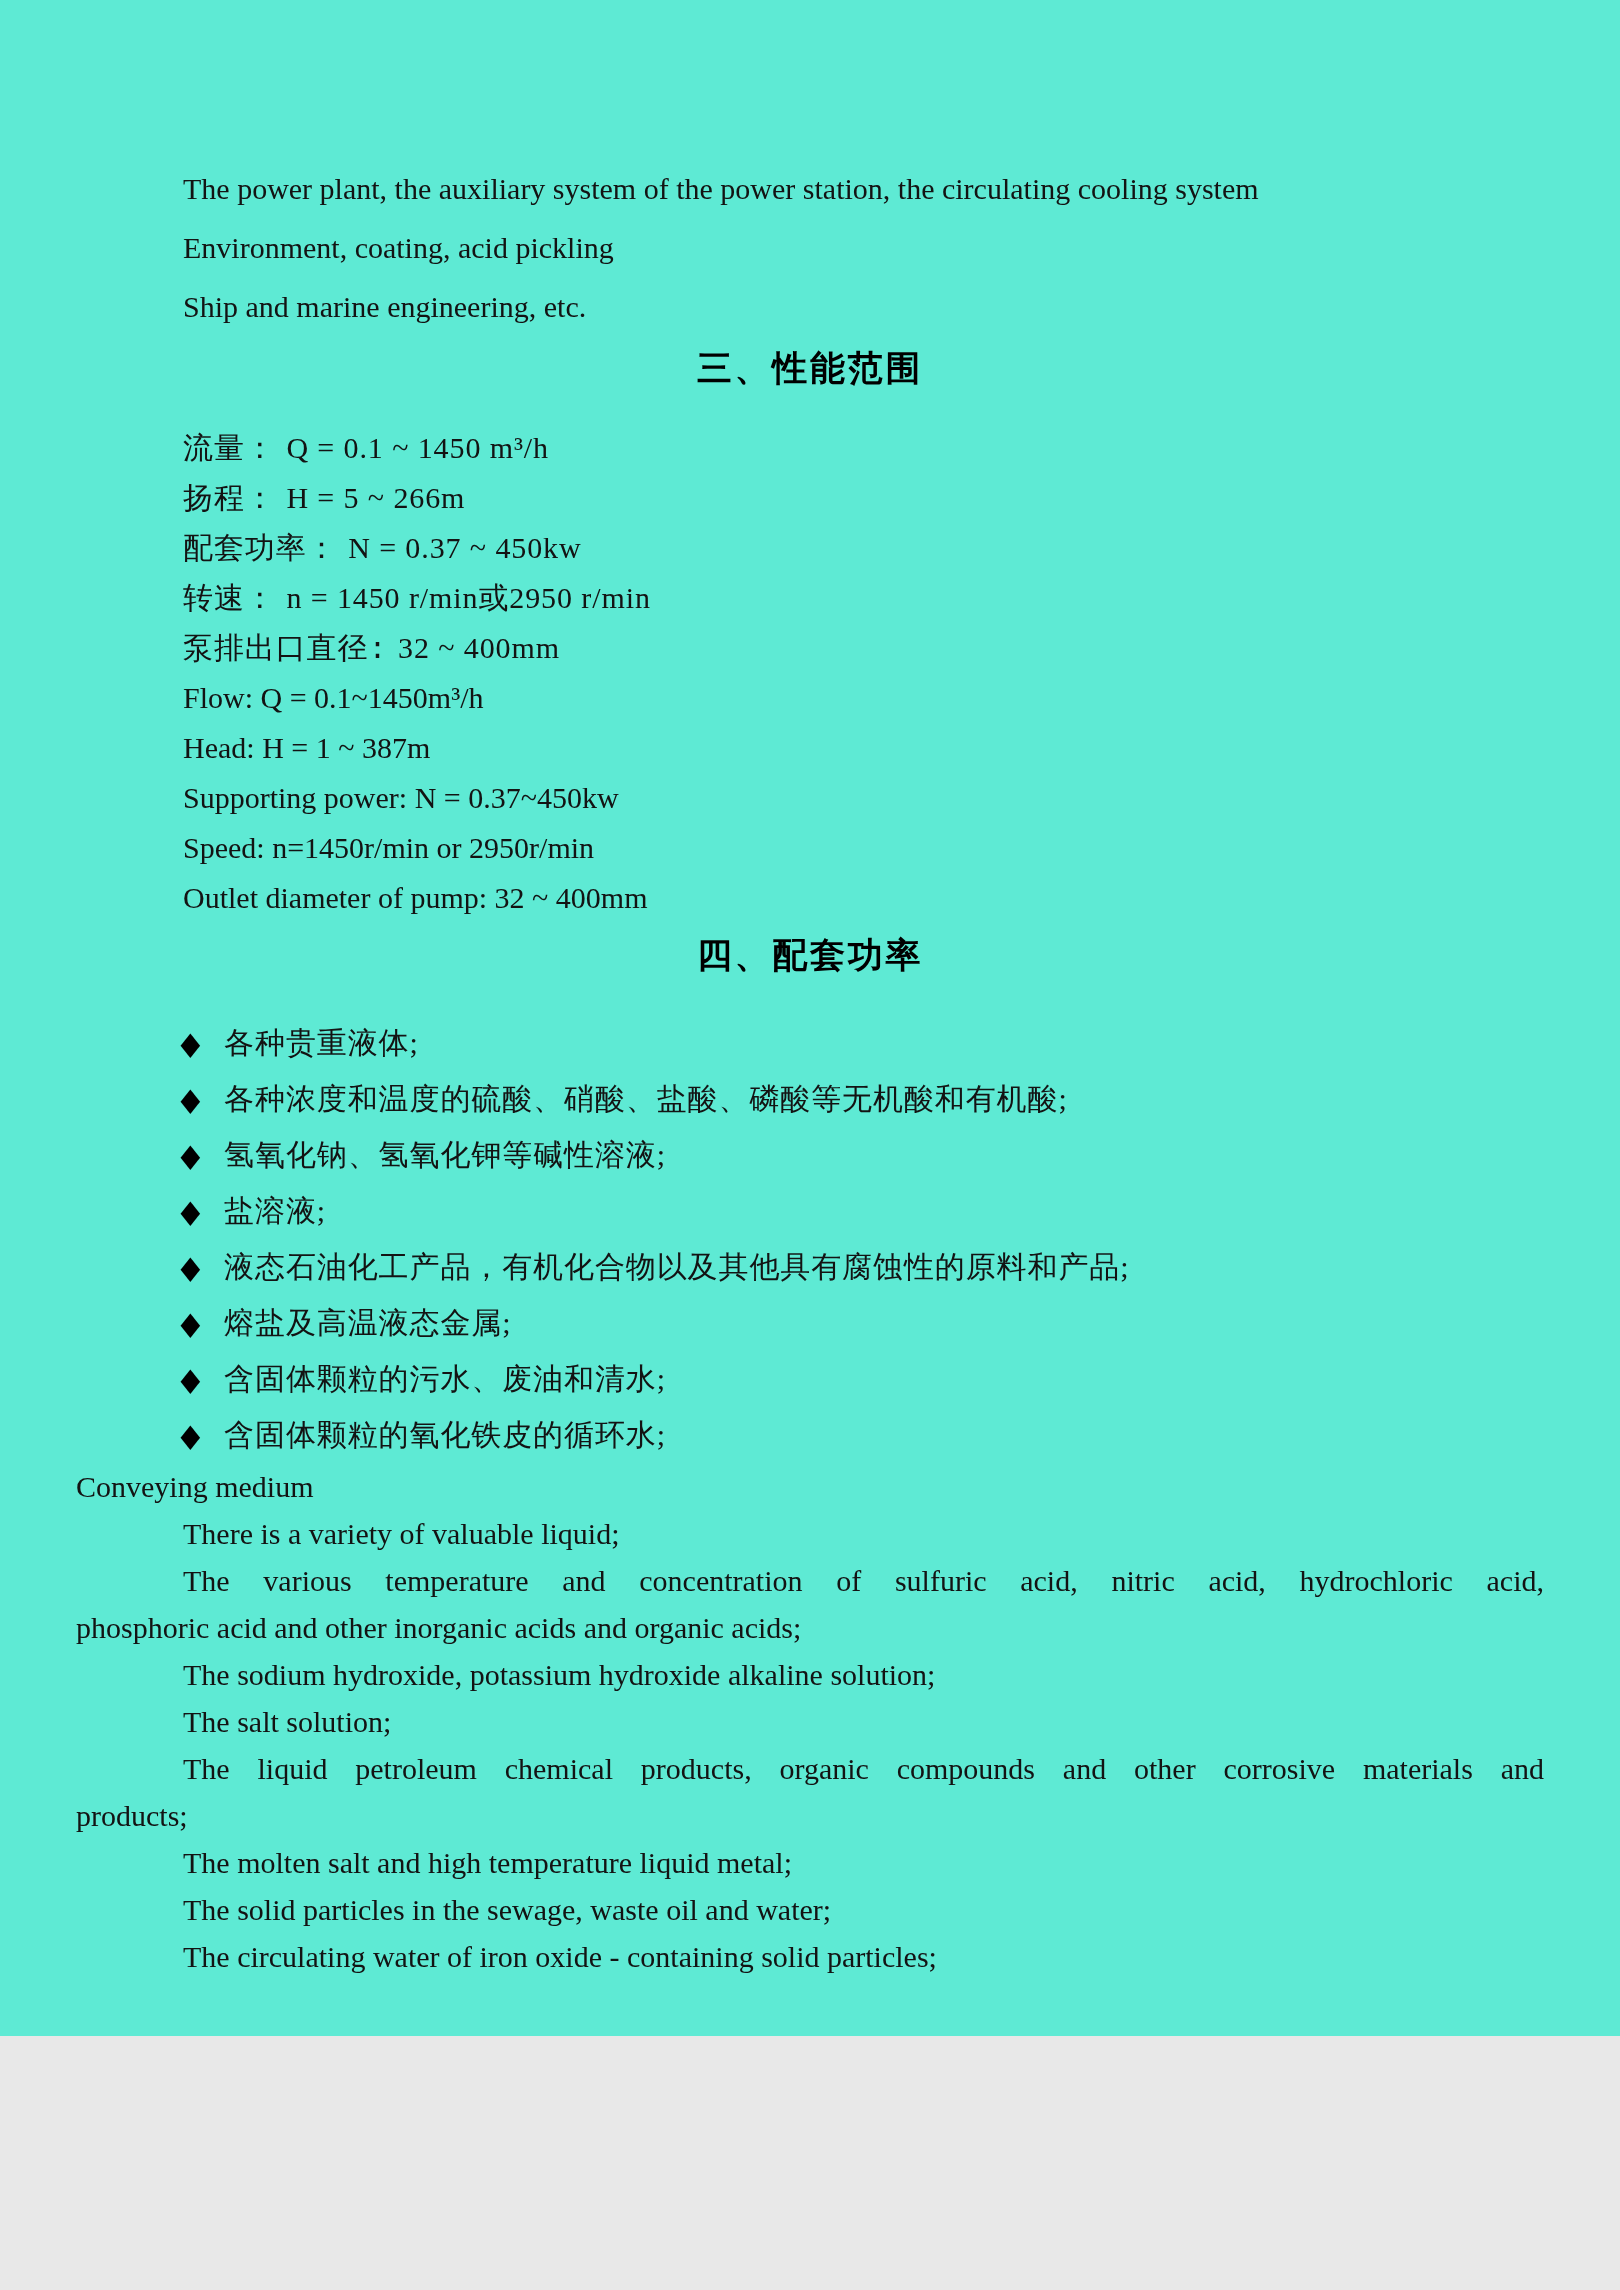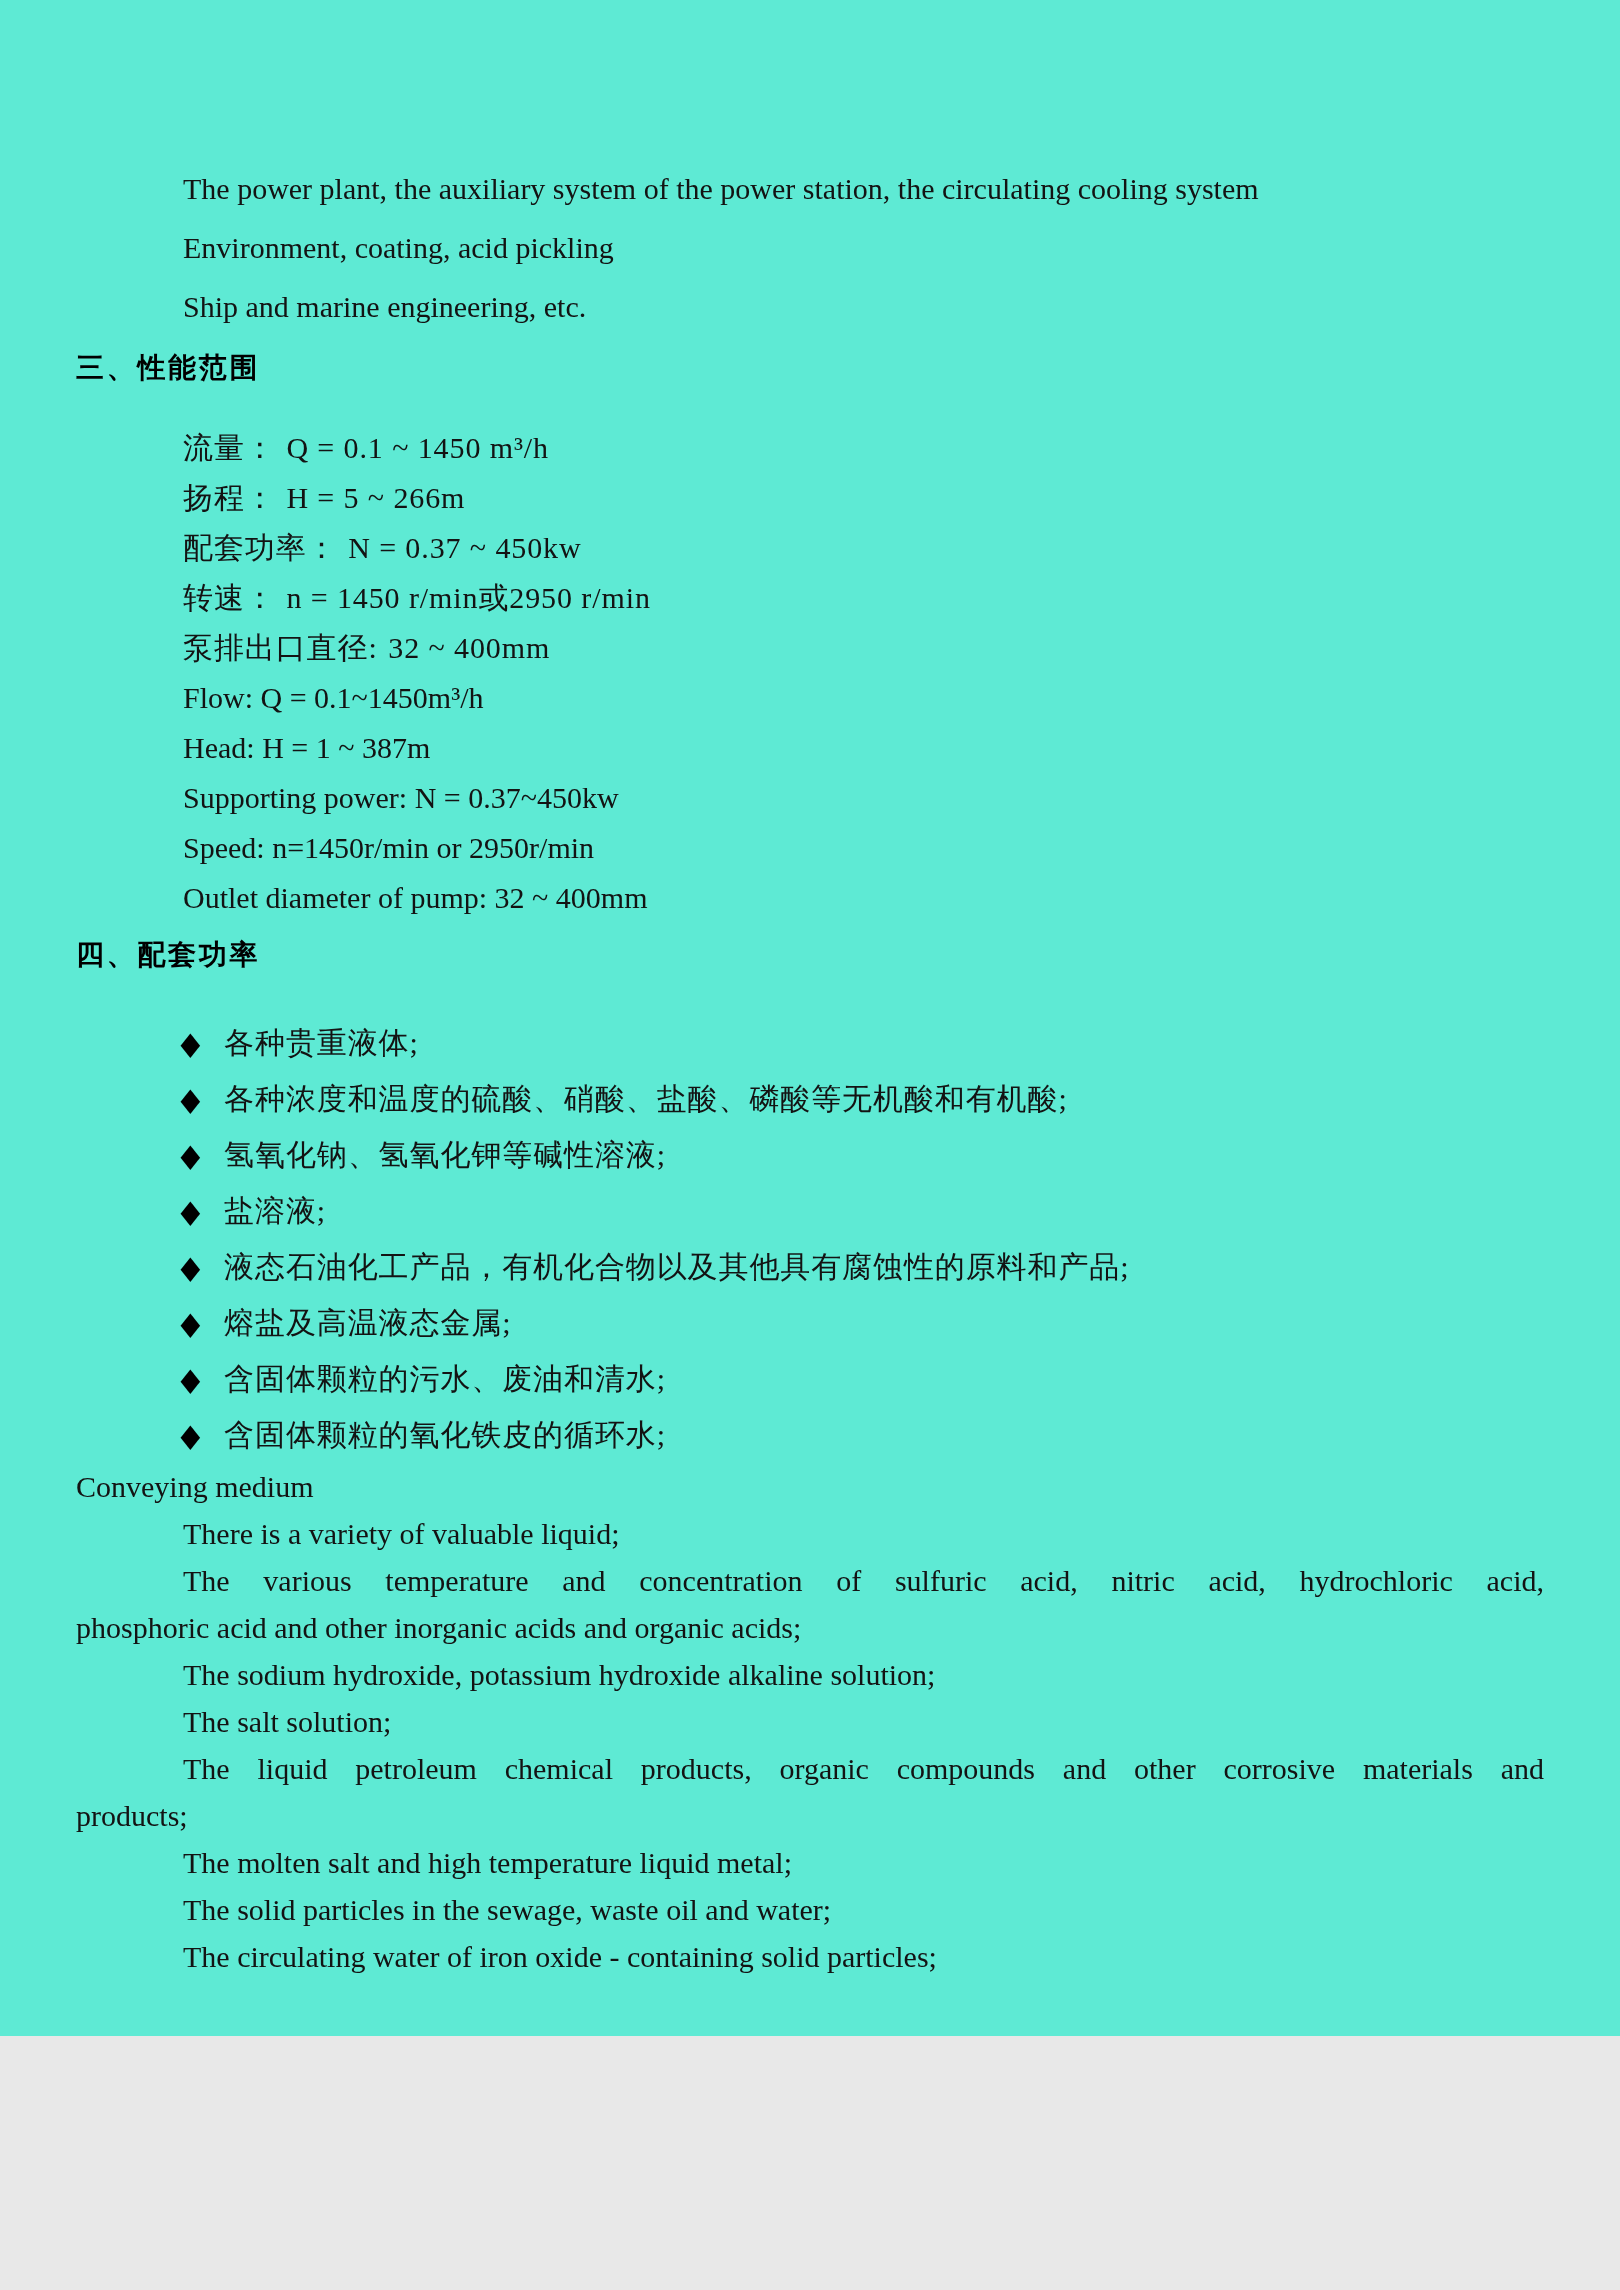--- a/index.html
+++ b/index.html
@@ -25,36 +25,37 @@
   .intro-line {
     line-height: 59px;
     height: 59px;
     text-indent: 107px;
     white-space: nowrap;
   }
   
   .cn-heading {
     font-family: "Liberation Sans", "DejaVu Sans", sans-serif;
     font-weight: 700;
-    font-size: 28px;
+    font-size: 35px;
     line-height: 50px;
     color: #000;
     letter-spacing: 2.7px;
     margin: 7.2px 0 29.6px 0;
     white-space: nowrap;
+    text-align: center;
   }
   .cn-heading.second { margin-top: 7.2px; margin-bottom: 35px; }
   
   .spec-cn {
     line-height: 50px;
     height: 50px;
     margin-left: 107px;
     white-space: nowrap;
   }
-  .spec-cn .spec-label { letter-spacing: 0.9px; }
+  .spec-cn .spec-label { letter-spacing: 0.9px; font-family: Liberation Mono, monospace; }
   .spec-cn .spec-value {
     margin-left: 10.7px;
     letter-spacing: 0.9px;
   }
   
   .en-heading {
     line-height: 50px;
     height: 50px;
     white-space: nowrap;
   }

